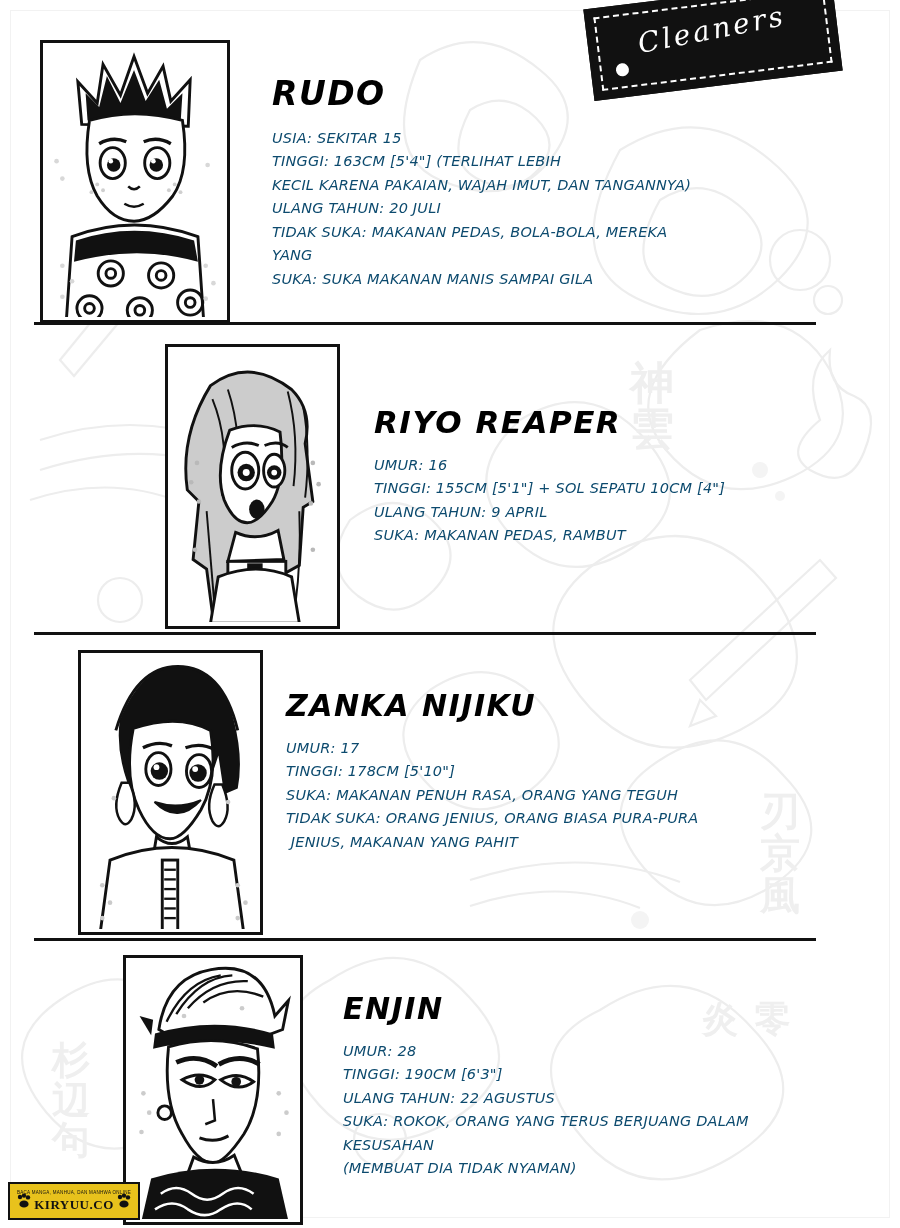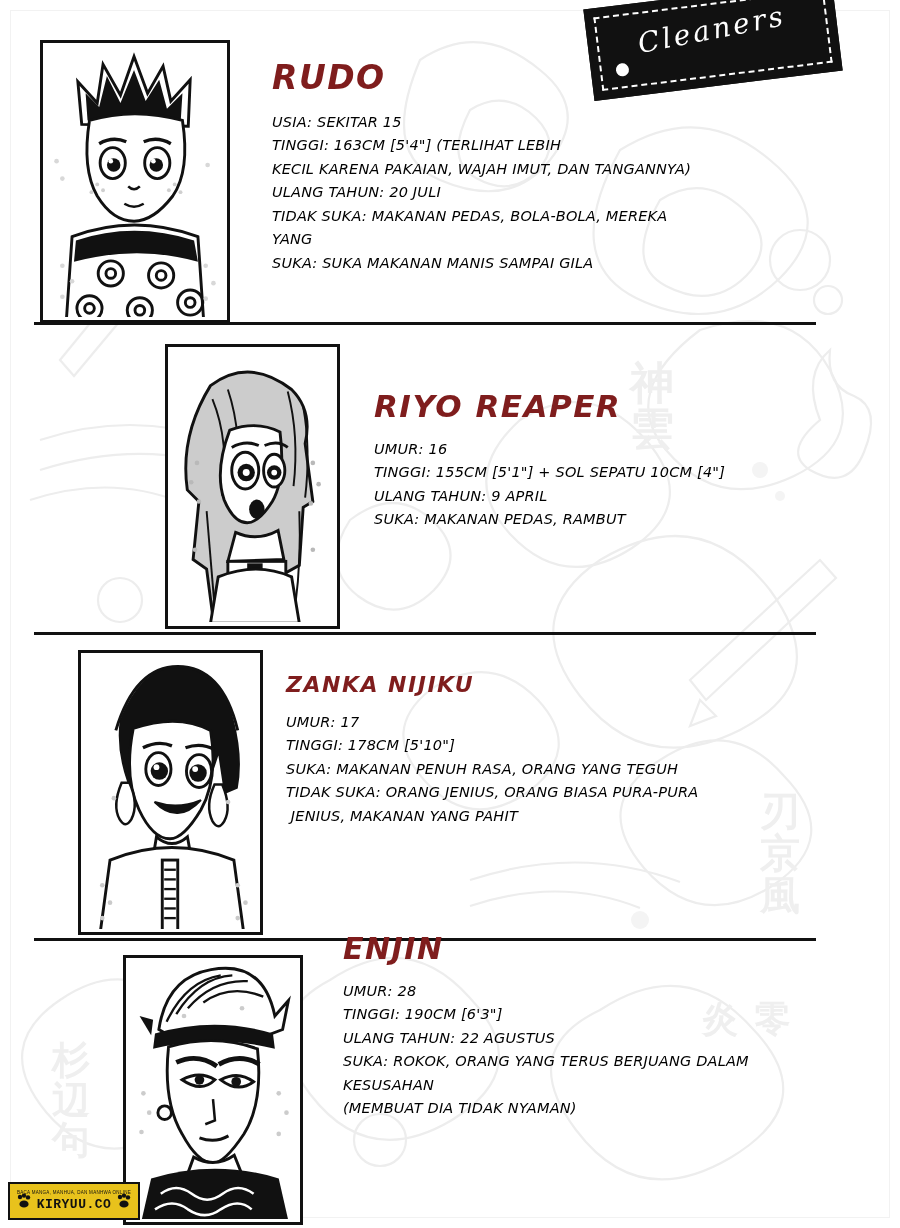--- a/index.html
+++ b/index.html
@@ -60,49 +60,49 @@
   .portrait .art { position: absolute; inset: 0; }
 
   .p-rudo   { left: 40px;  top: 40px;  width: 190px; height: 283px; }
   .p-riyo   { left: 165px; top: 344px; width: 175px; height: 285px; }
   .p-zanka  { left: 78px;  top: 650px; width: 185px; height: 285px; }
   .p-enjin  { left: 123px; top: 955px; width: 180px; height: 270px; }
 
   
   .entry { position: absolute; }
   .entry h2 {
-    margin: 0 0 14px 0;
+    margin: 16px 0 14px 0;
     font-family: "DejaVu Sans", sans-serif;
     font-weight: 800;
     font-style: italic;
     letter-spacing: 1.5px;
     font-size: 30px;
-    color: #7f1d1d;
+    color: #000000;
     text-transform: uppercase;
   }
   .entry .lines {
     font-family: "DejaVu Sans", sans-serif;
     font-style: italic;
     font-size: 14.5px;
     line-height: 1.62;
-    color: #000000;
+    color: #0c4a6e;
     letter-spacing: 0.2px;
     text-transform: uppercase;
     max-width: 430px;
   }
   .entry .lines div { white-space: pre-wrap; }
 
   .e-rudo  { left: 272px; top: 58px;  width: 440px; }
   .e-riyo  { left: 374px; top: 388px; width: 440px; }
   .e-zanka { left: 286px; top: 672px; width: 440px; }
-  .e-enjin { left: 343px; top: 931px; width: 460px; }
+  .e-enjin { left: 343px; top: 975px; width: 460px; }
 
   .e-rudo h2  { font-size: 33px; }
   .e-riyo h2  { font-size: 31px; }
-  .e-zanka h2 { font-size: 22px; }
+  .e-zanka h2 { font-size: 30px; }
   .e-enjin h2 { font-size: 30px; }
 
   
   .tag {
     position: absolute;
     right: 62px;
     top: -6px;
     width: 250px;
     height: 92px;
     background: #111111;
@@ -155,21 +155,21 @@
     letter-spacing: 0.3px;
     color: #111;
     font-family: "Liberation Sans", sans-serif;
     line-height: 1;
     margin-bottom: 2px;
   }
   .watermark .wm-main {
     font-size: 13px;
     font-weight: bold;
     color: #111;
-    font-family: Liberation Mono, monospace;
+    font-family: Liberation Serif, serif;
     letter-spacing: 0.5px;
     line-height: 1;
   }
   .watermark .paw {
     position: absolute;
     top: 9px;
     width: 16px; height: 16px;
   }
   .watermark .paw.left { left: 6px; }
   .watermark .paw.right { right: 6px; }

